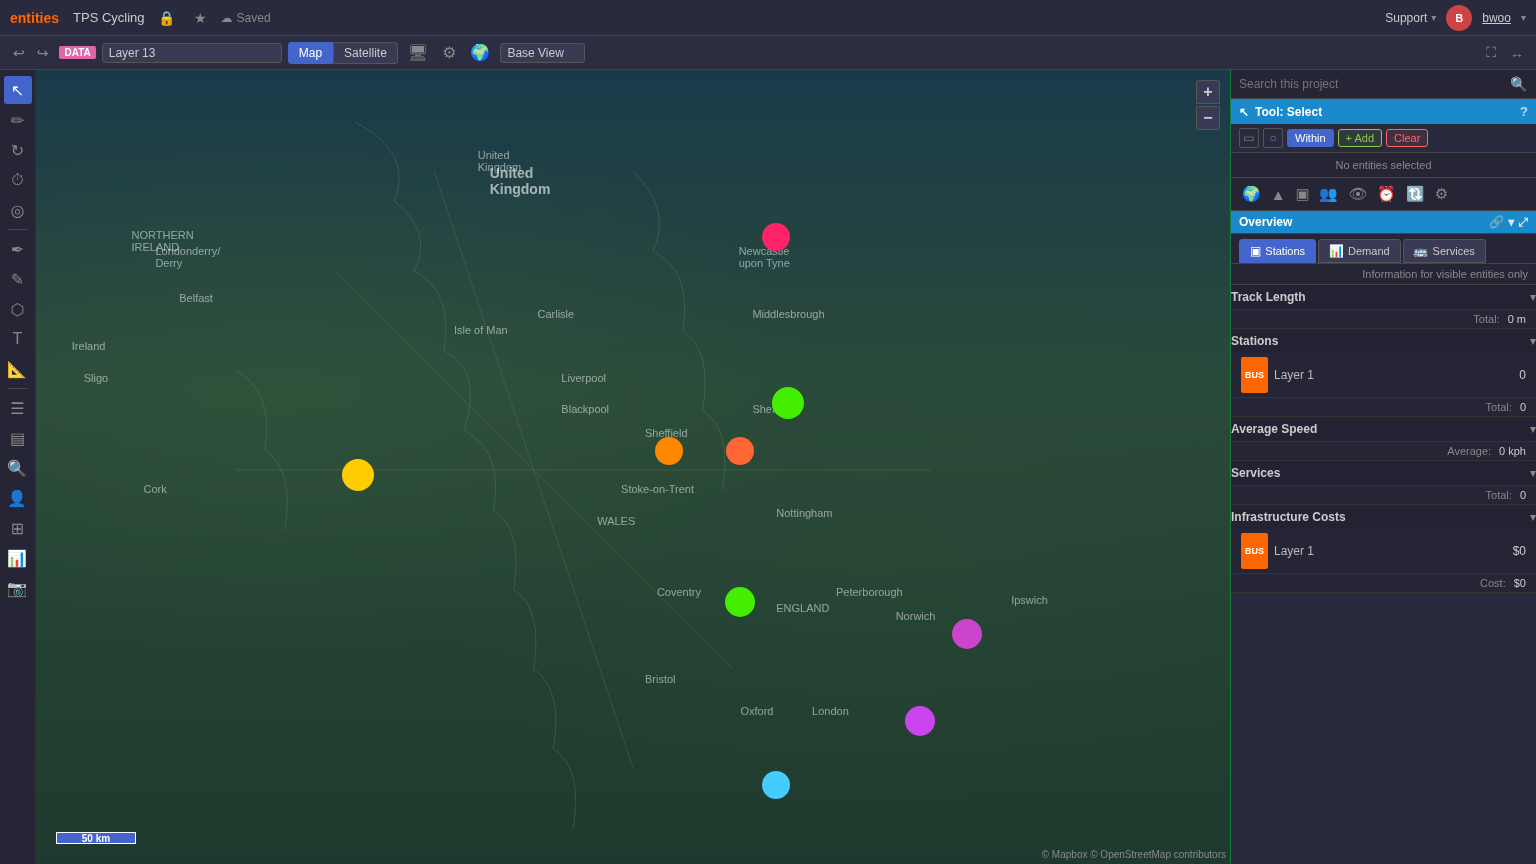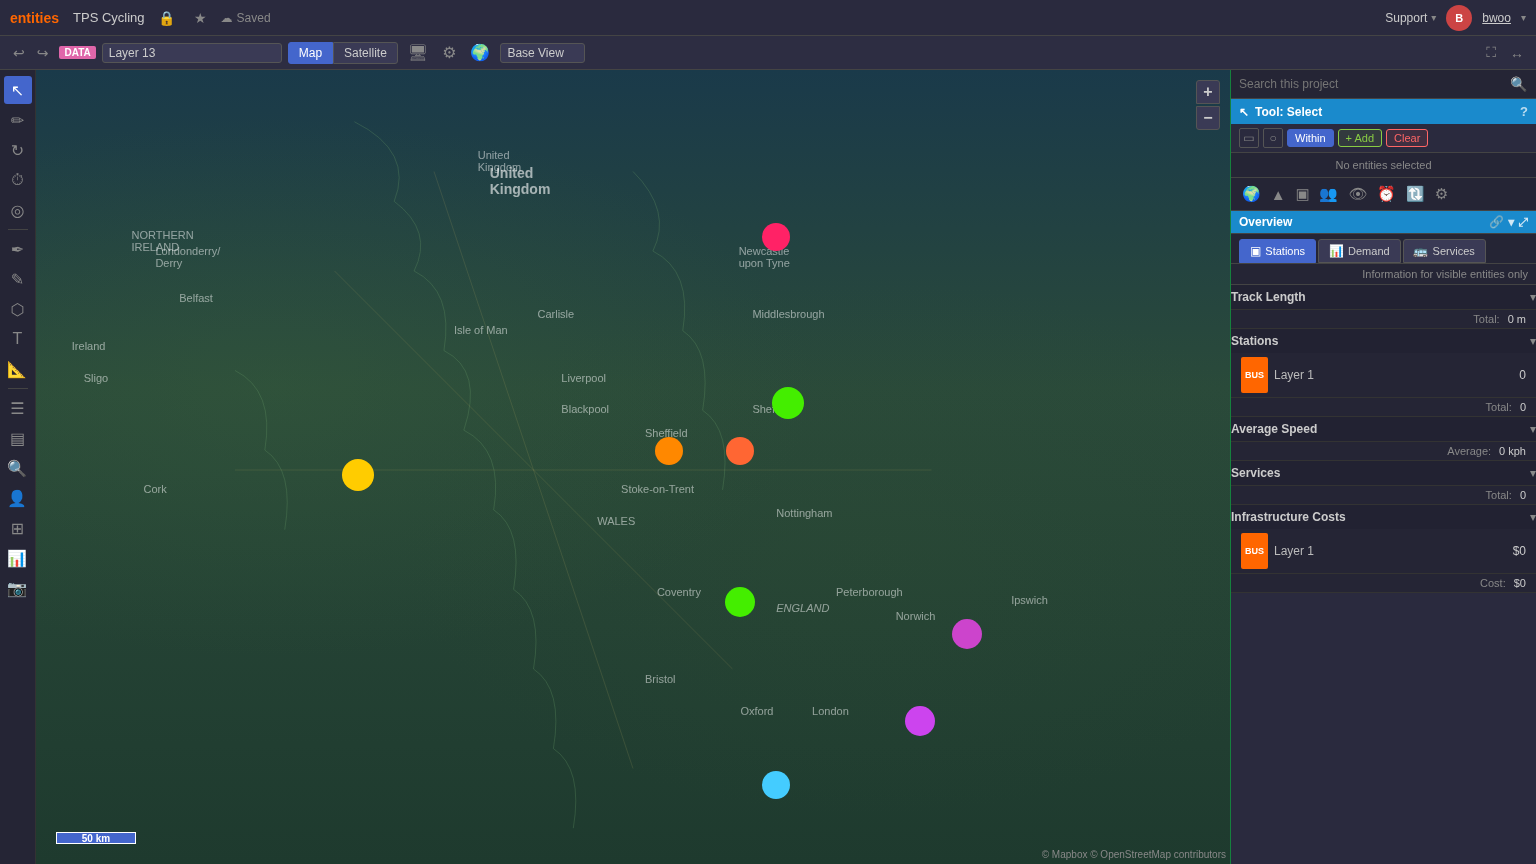--- a/index.html
+++ b/index.html
@@ -457,21 +457,21 @@
     <div class="map-label" style="top:38%; left:44%;">Liverpool</div>
     <div class="map-label" style="top:45%; left:51%;">Sheffield</div>
     <div class="map-label" style="top:42%; left:60%;">Sheffield</div>
     <div class="map-label" style="top:52%; left:49%;">Stoke-on-Trent</div>
     <div class="map-label" style="top:55%; left:62%;">Nottingham</div>
     <div class="map-label" style="top:65%; left:52%;">Coventry</div>
     <div class="map-label" style="top:65%; left:67%;">Peterborough</div>
     <div class="map-label" style="top:68%; left:72%;">Norwich</div>
     <div class="map-label" style="top:66%; left:80%;margin-left:20px;">Ipswich</div>
     <div class="map-label" style="top:52%; left:9%;">Cork</div>
-    <div class="map-label" style="top:67%; left:62%;font-style:italic;">ENGLAND</div>
+    <div class="map-label" style="top:67%; left:62%;">ENGLAND</div>
     <div class="map-label" style="top:56%; left:47%;">WALES</div>
     <div class="map-label" style="top:76%; left:51%;">Bristol</div>
     <div class="map-label" style="top:80%; left:65%;">London</div>
     <div class="map-label" style="top:80%; left:59%;">Oxford</div>
 
     <div class="map-marker" style="width:28px;height:28px;background:#ff2266;top:21%;left:62%;transform:translate(-50%,-50%);"></div>
     <div class="map-marker" style="width:32px;height:32px;background:#44ee00;top:42%;left:63%;transform:translate(-50%,-50%);"></div>
     <div class="map-marker" style="width:28px;height:28px;background:#ff8800;top:48%;left:53%;transform:translate(-50%,-50%);"></div>
     <div class="map-marker" style="width:28px;height:28px;background:#ff6633;top:48%;left:59%;transform:translate(-50%,-50%);"></div>
     <div class="map-marker" style="width:32px;height:32px;background:#ffcc00;top:51%;left:27%;transform:translate(-50%,-50%);"></div>

